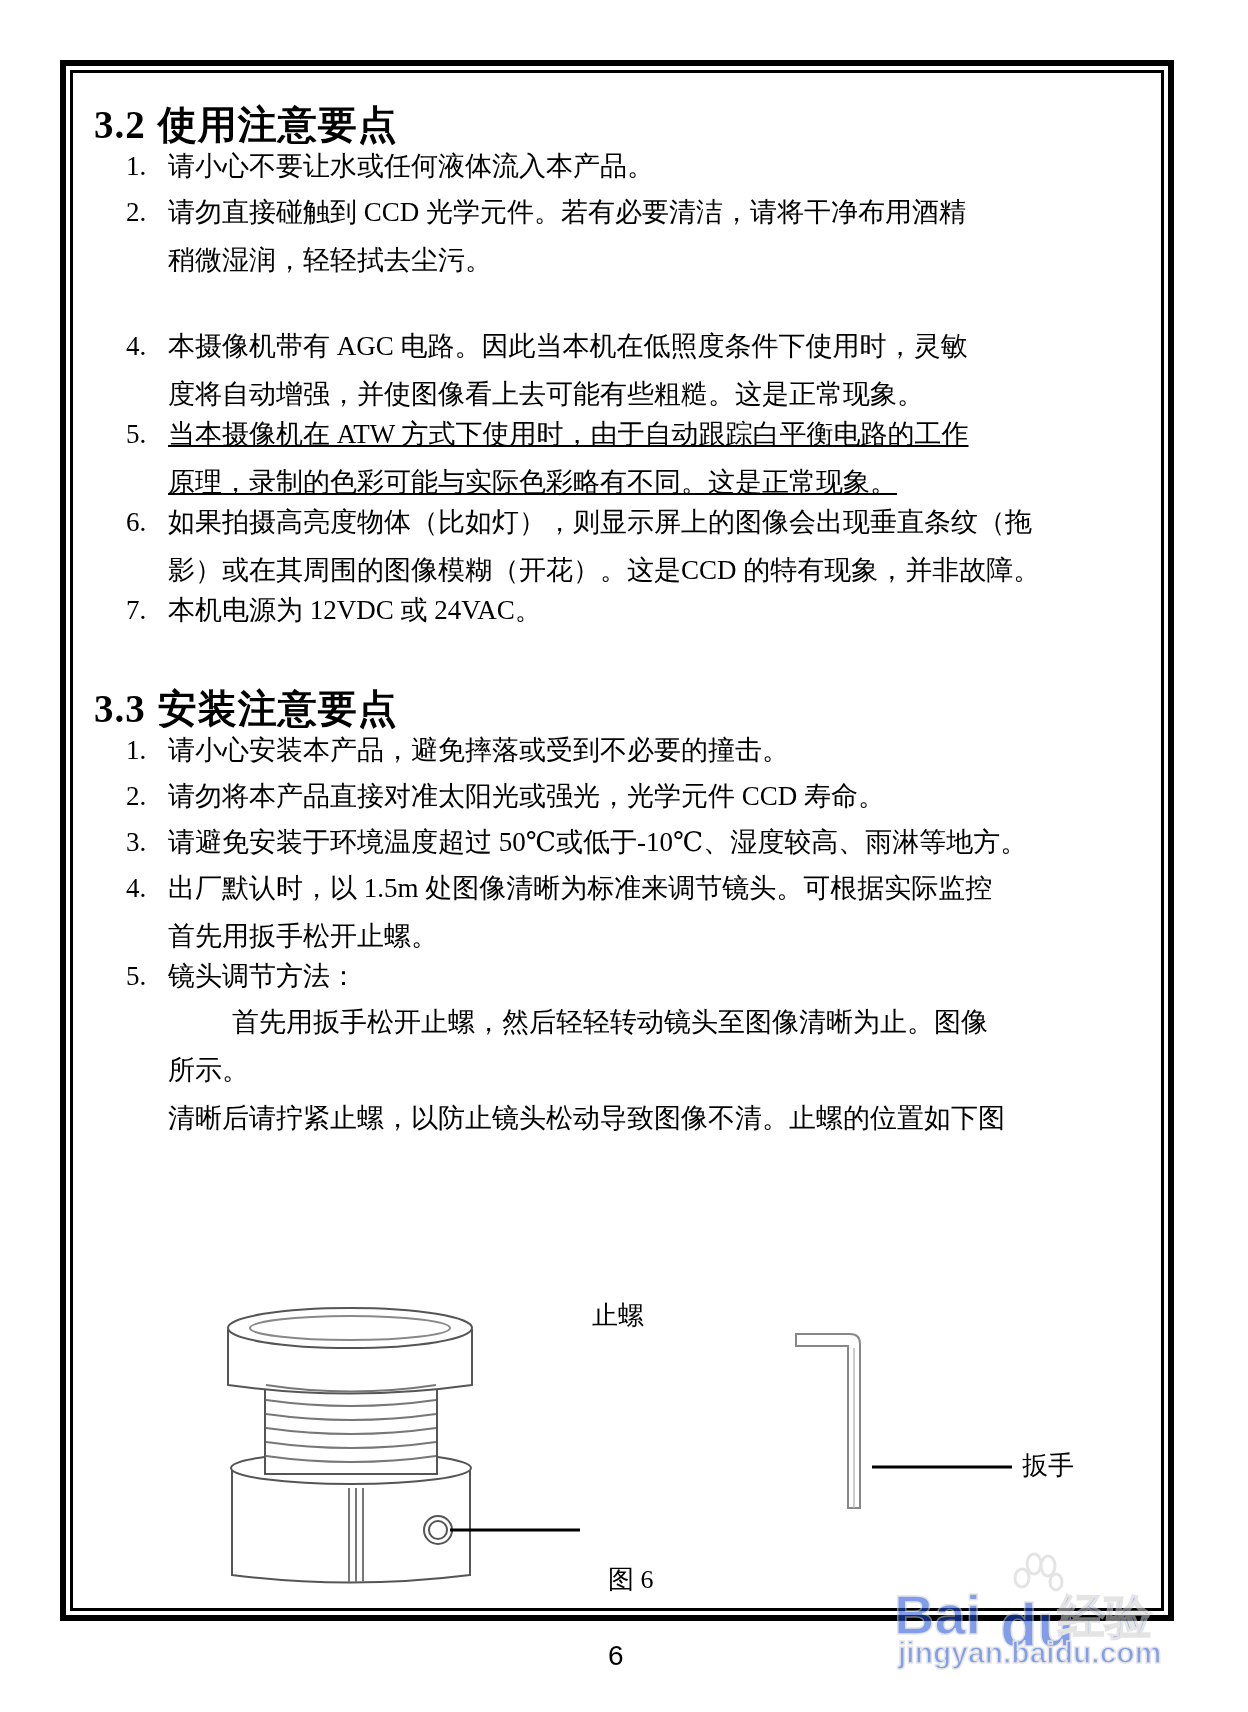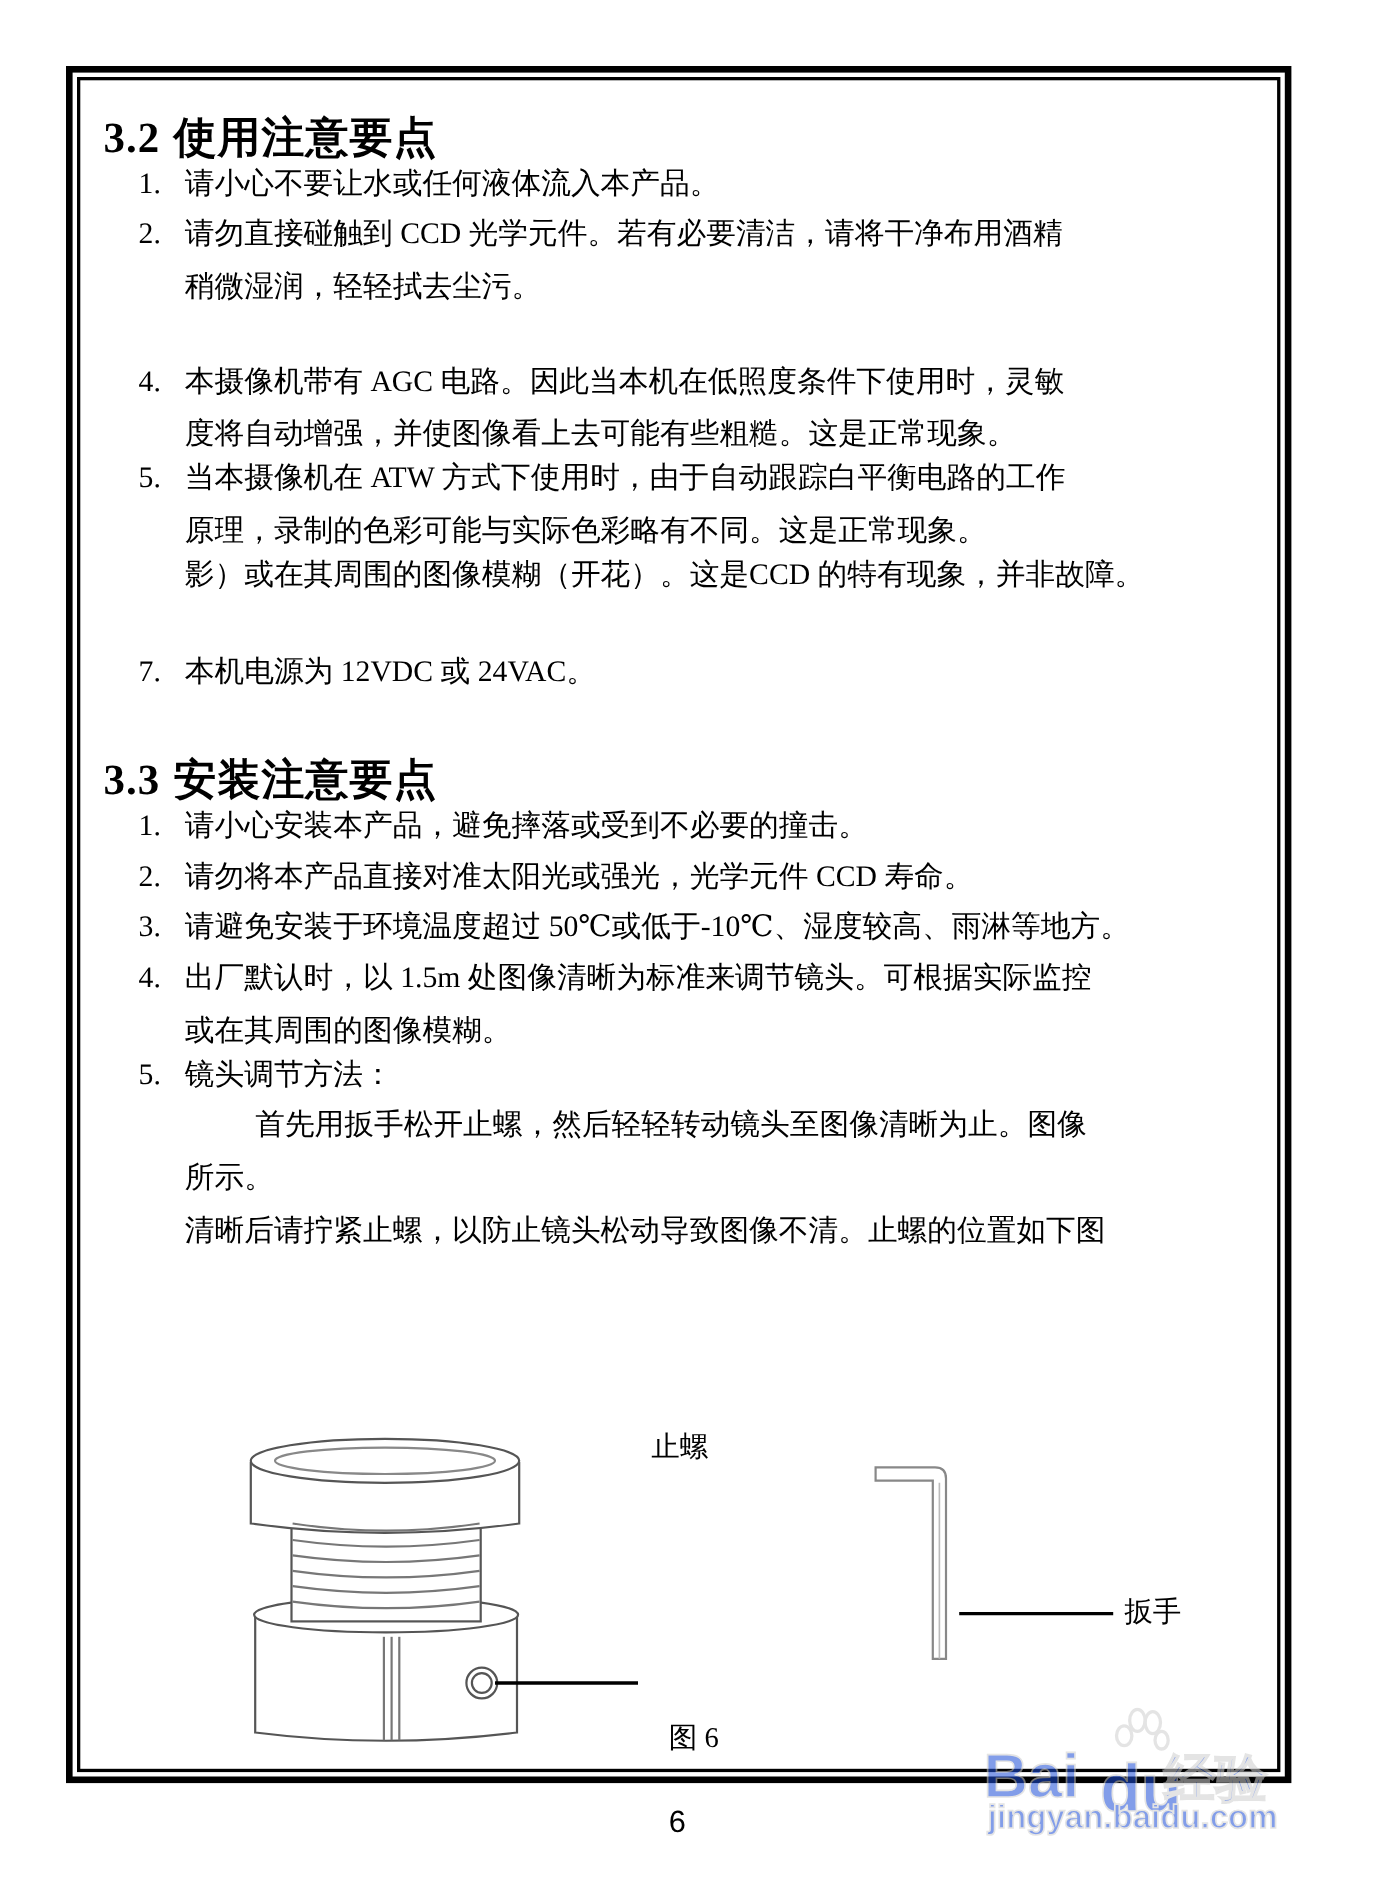--- a/index.html
+++ b/index.html
@@ -42,25 +42,26 @@
     <span class="n">1.</span><span>请小心不要让水或任何液体流入本产品。</span>
   </div>
   <div class="item" style="top:118px;">
     <div><span class="n">2.</span><span>请勿直接碰触到 CCD 光学元件。若有必要清洁，请将干净布用酒精</span></div>
     <div class="cont">稍微湿润，轻轻拭去尘污。</div>
   </div>
   <div class="item" style="top:252px;">
     <div><span class="n">4.</span><span>本摄像机带有 AGC 电路。因此当本机在低照度条件下使用时，灵敏</span></div>
     <div class="cont">度将自动增强，并使图像看上去可能有些粗糙。这是正常现象。</div>
   </div>
-  <div class="item" style="top:340px;">
+  <div class="item" style="top:340px;text-decoration:underline;">
     <div><span class="n">5.</span><span>当本摄像机在 ATW 方式下使用时，由于自动跟踪白平衡电路的工作</span></div>
     <div class="cont">原理，录制的色彩可能与实际色彩略有不同。这是正常现象。</div>
   </div>
   <div class="item" style="top:428px;">
+    <div><span class="n">6.</span><span>如果拍摄高亮度物体（比如灯），则显示屏上的图像会出现垂直条纹（拖</span></div>
     <div class="cont">影）或在其周围的图像模糊（开花）。这是CCD 的特有现象，并非故障。</div>
   </div>
   <div class="item" style="top:516px;">
     <span class="n">7.</span><span>本机电源为 12VDC 或 24VAC。</span>
   </div>
 
   <div class="section-title" style="top:612px;">
     <span class="num">3.3</span><span>安装注意要点</span>
   </div>
 
@@ -68,21 +69,21 @@
     <span class="n">1.</span><span>请小心安装本产品，避免摔落或受到不必要的撞击。</span>
   </div>
   <div class="item" style="top:702px;">
     <span class="n">2.</span><span>请勿将本产品直接对准太阳光或强光，光学元件 CCD 寿命。</span>
   </div>
   <div class="item" style="top:748px;">
     <span class="n">3.</span><span>请避免安装于环境温度超过 50℃或低于-10℃、湿度较高、雨淋等地方。</span>
   </div>
   <div class="item" style="top:794px;">
     <div><span class="n">4.</span><span>出厂默认时，以 1.5m 处图像清晰为标准来调节镜头。可根据实际监控</span></div>
-    <div class="cont">或在其周围的图像模糊。</div>
+    <div class="cont">首先用扳手松开止螺。</div>
   </div>
   <div class="item" style="top:882px;">
     <span class="n">5.</span><span>镜头调节方法：</span>
   </div>
 
   <div class="para" style="top:928px;">
     <div class="indent">首先用扳手松开止螺，然后轻轻转动镜头至图像清晰为止。图像</div>
     <div>所示。</div>
     <div>清晰后请拧紧止螺，以防止镜头松动导致图像不清。止螺的位置如下图</div>
   </div>

